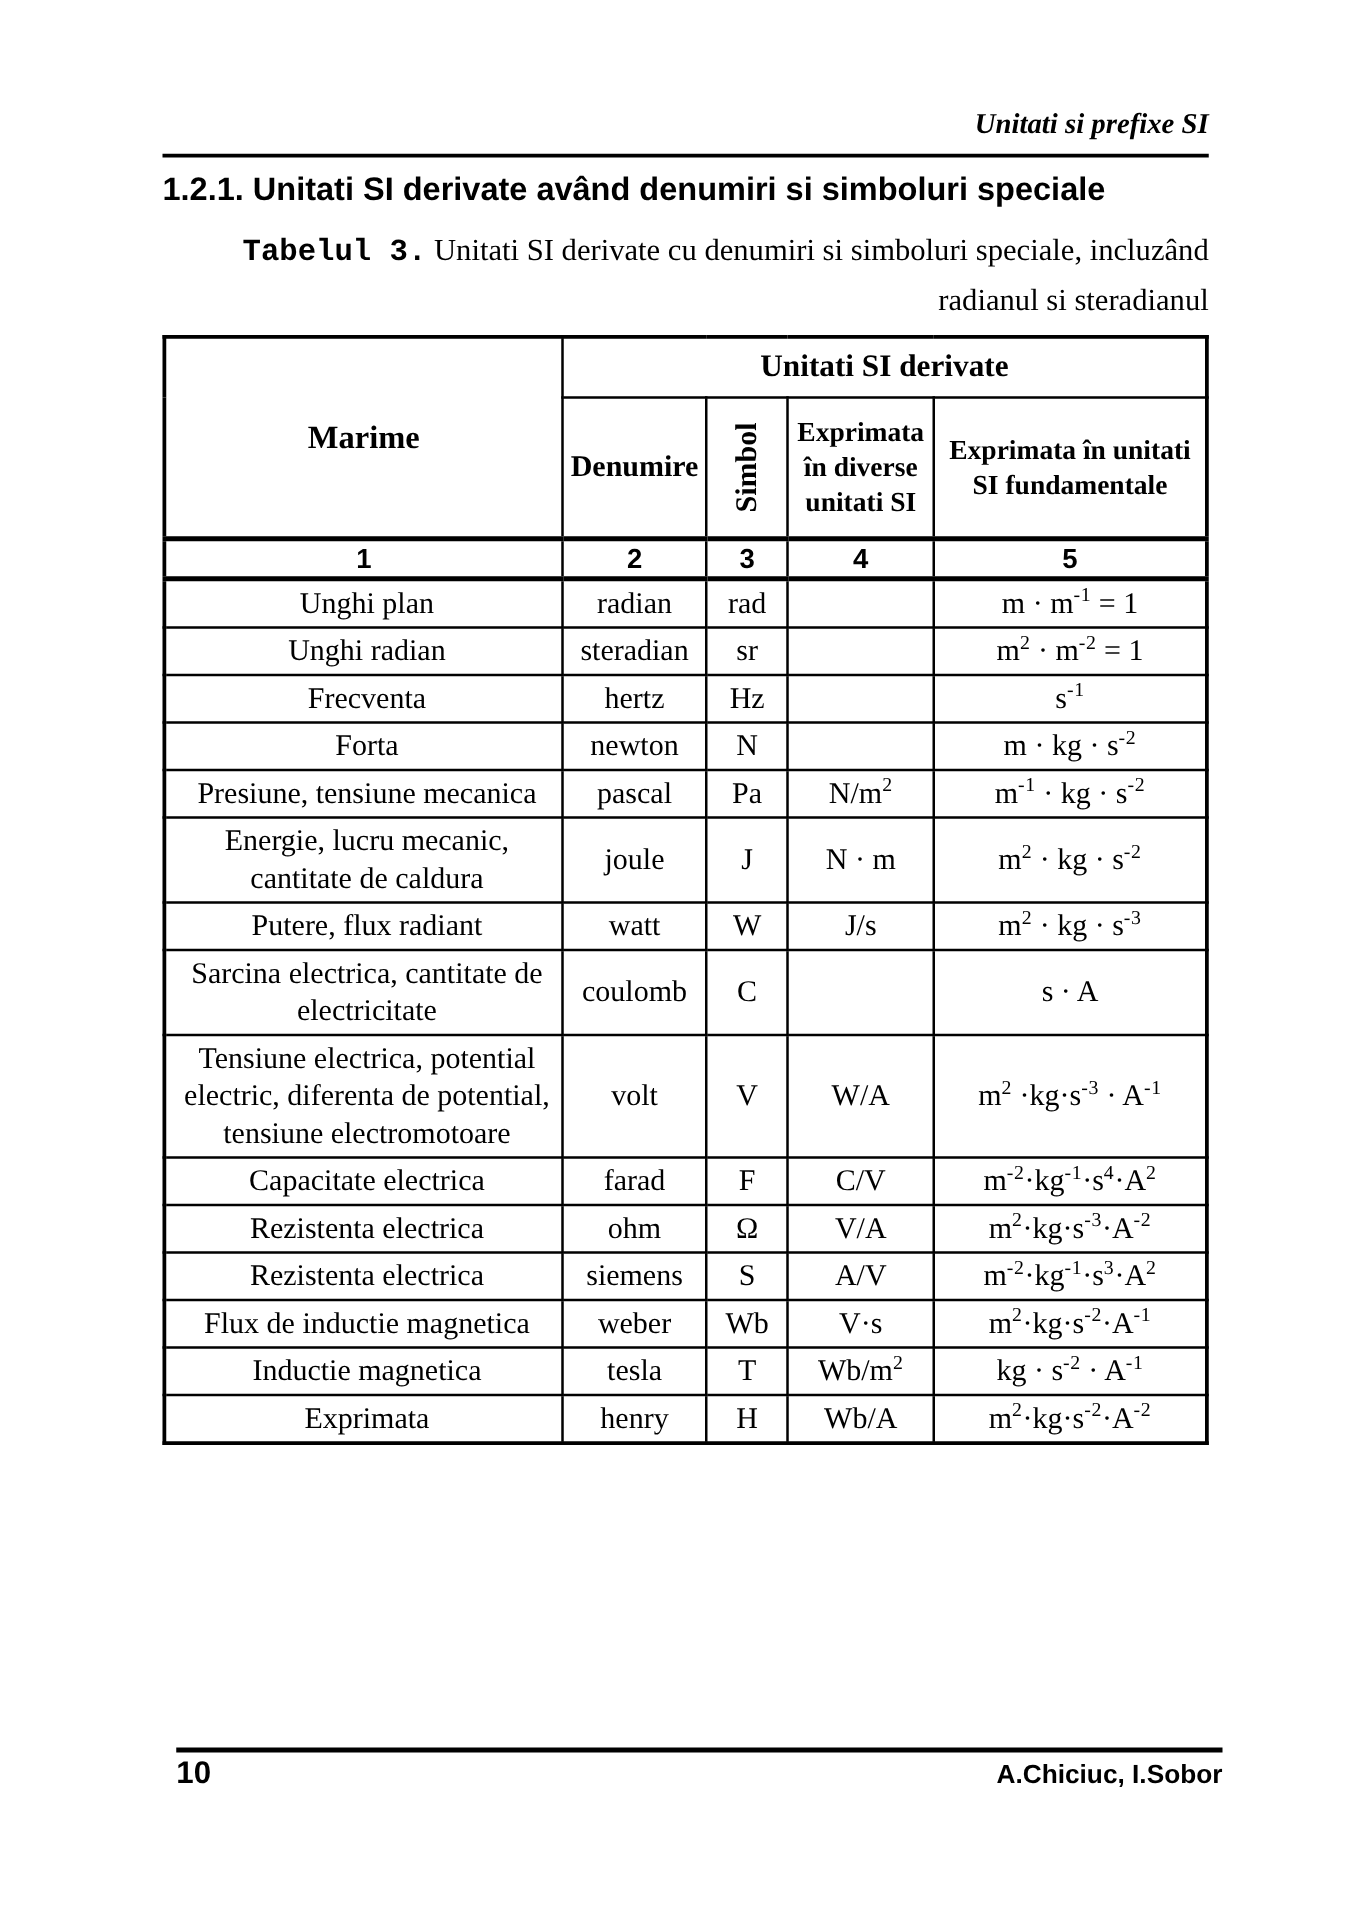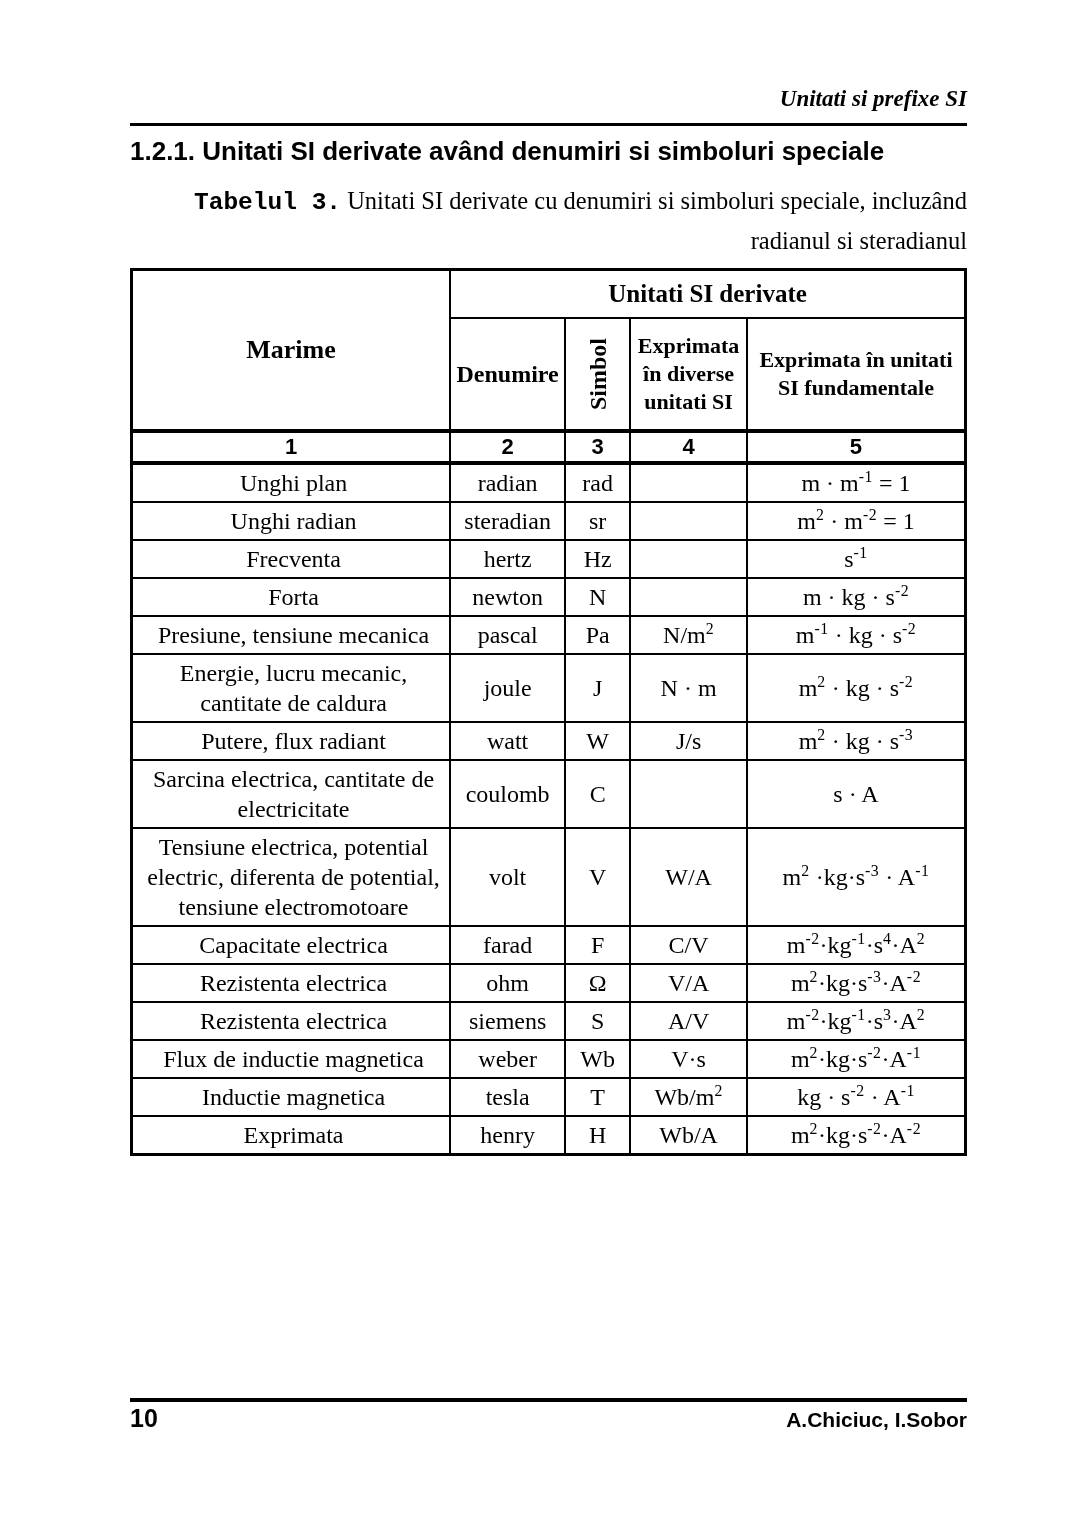--- a/index.html
+++ b/index.html
@@ -89,21 +89,21 @@
     left: 50%; top: 50%;
     transform: translate(-50%, -50%) rotate(-90deg);
     white-space: nowrap;
     font-weight: bold;
     font-size: 24px;
   }
   sup { font-size: 66%; line-height: 0; vertical-align: super; letter-spacing: 0.5px; }
 
   .footer {
     position: absolute;
-    left: 130px;
+    left: 141px;
     width: 837px;
     top: 1398px;
     font-family: "Liberation Sans", sans-serif;
     font-weight: bold;
   }
   .footer-rule { border: none; border-top: 4px solid #000; margin: 0; }
   .footer-row { display: flex; justify-content: space-between; align-items: baseline; margin-top: 2px; }
   .page-number { font-size: 25px; }
   .authors { font-size: 21px; margin-left: 12px; }
 </style>

